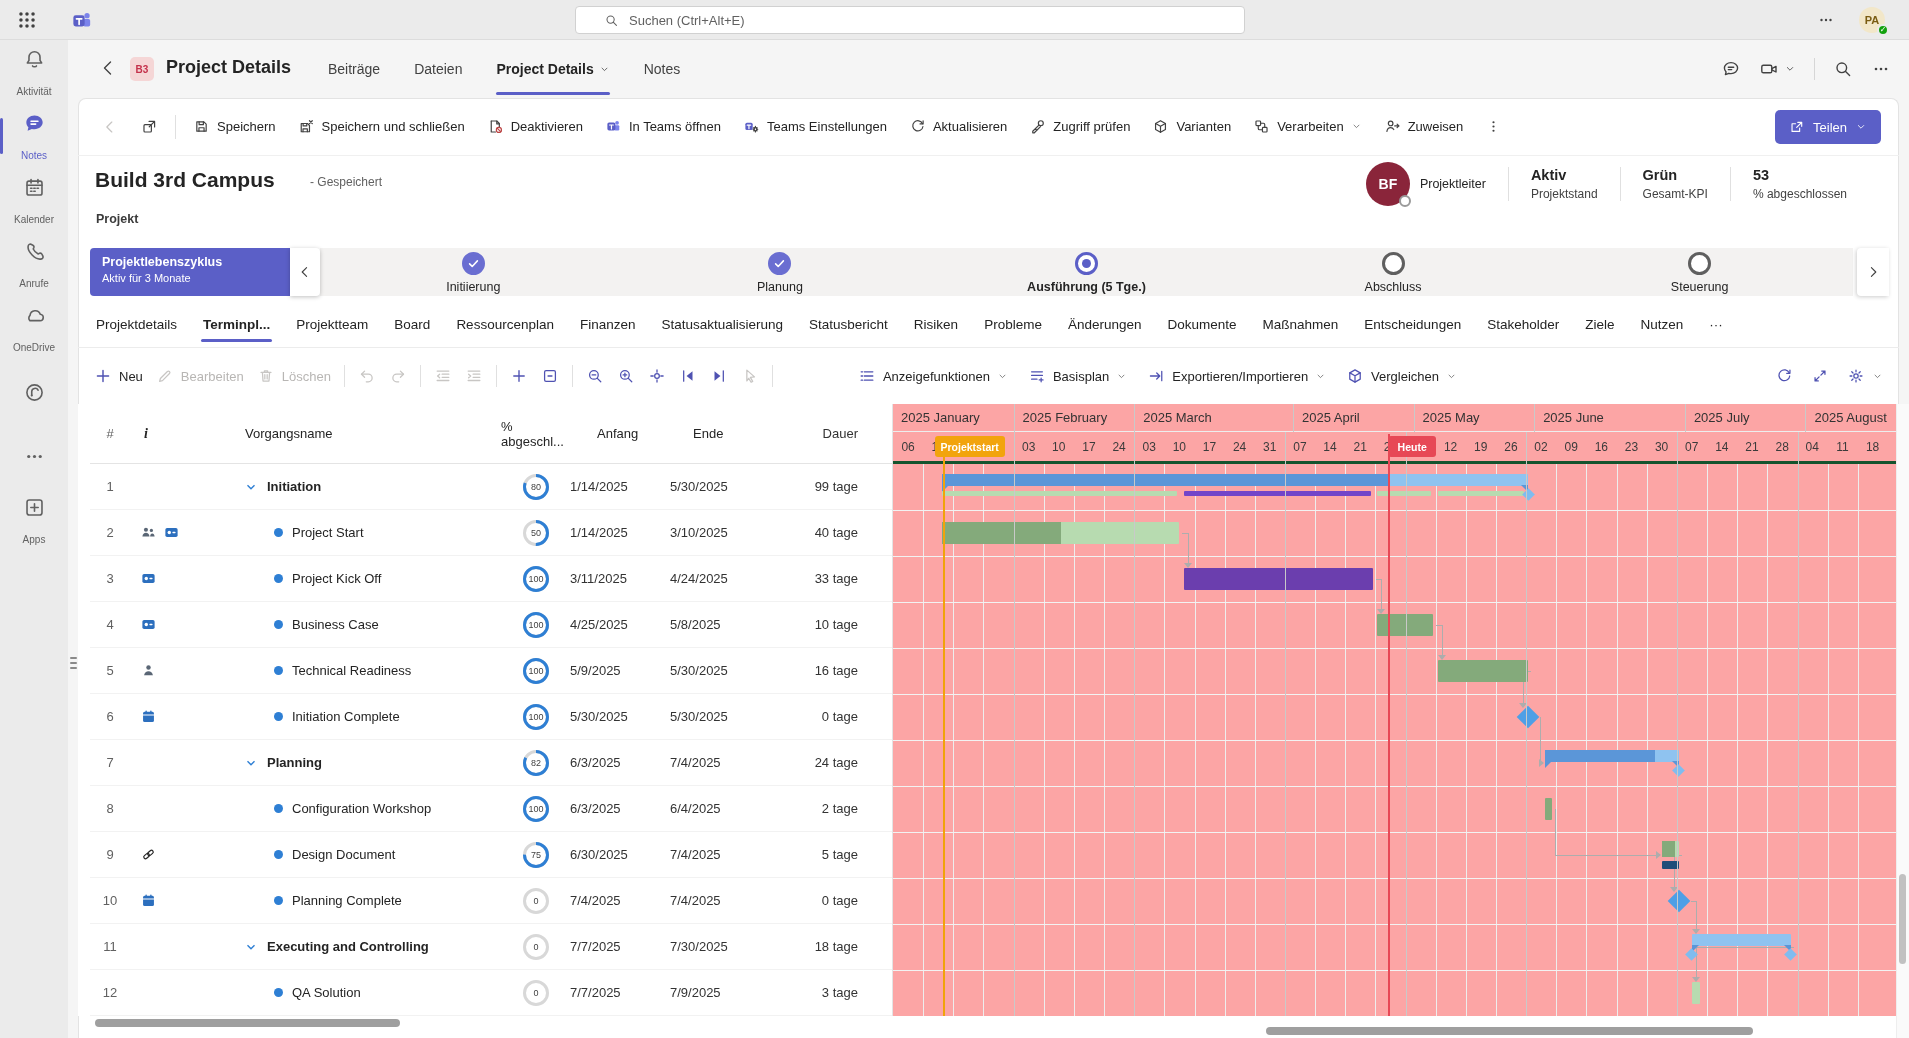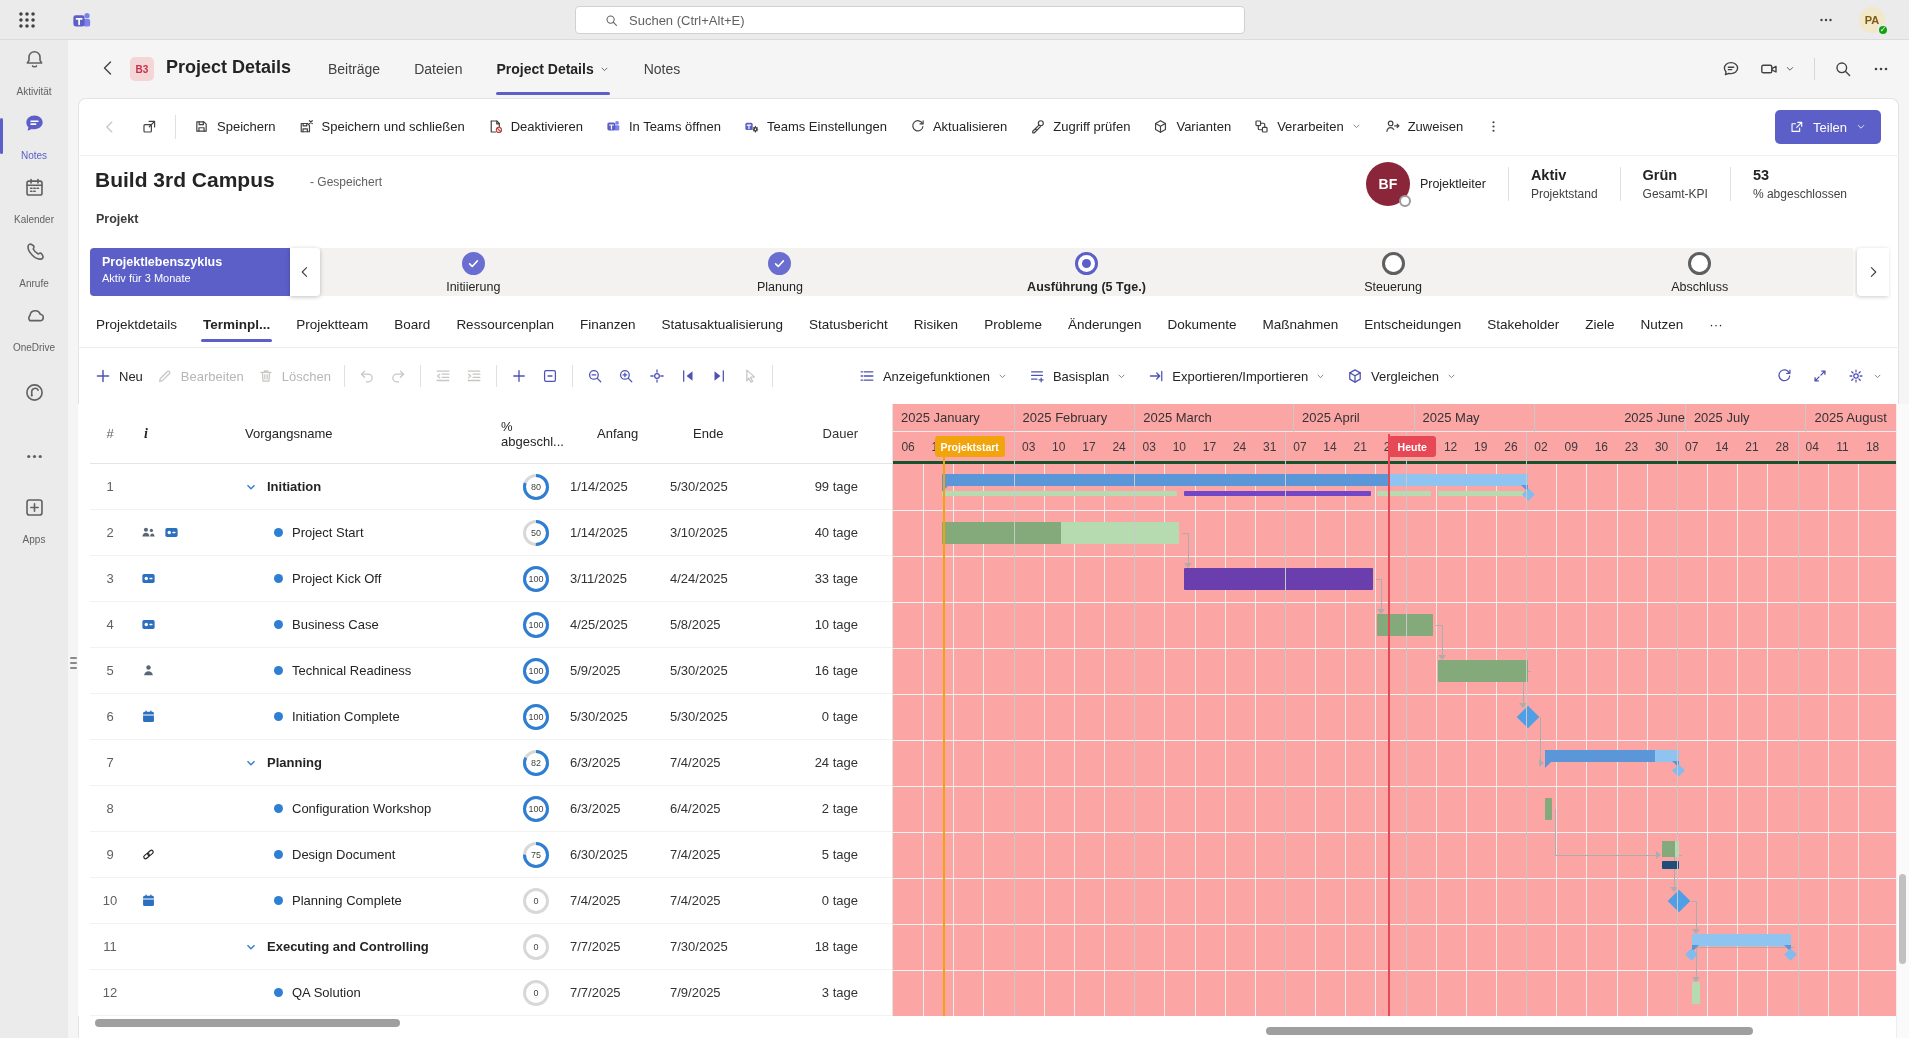--- a/index.html
+++ b/index.html
@@ -530,25 +530,25 @@
           </svg>
         </div>
         <div class="slabel">Planung</div>
       </div>
       <div class="stage current">
         <div class="circ"></div>
         <div class="slabel">Ausführung  (5 Tge.)</div>
       </div>
       <div class="stage future">
         <div class="circ"></div>
-        <div class="slabel">Steuerung</div>
+        <div class="slabel">Abschluss</div>
       </div>
       <div class="stage future">
         <div class="circ"></div>
-        <div class="slabel">Abschluss</div>
+        <div class="slabel">Steuerung</div>
       </div>
     </div>
   <div id="bpf-next">
       <svg viewBox="0 0 20 20" width="16" height="16" fill="none" stroke="currentColor" stroke-width="1.4" stroke-linecap="round" stroke-linejoin="round">
         <path d="M8 4.5 13.5 10 8 15.5"></path>
       </svg>
     </div>
 </div>
 
 <div id="subtabs">
@@ -1097,21 +1097,21 @@
     </div>
 </div>
 
 <div id="gantt">
   <div id="g-months">
       <div class="g-month" style="width: 120.608px;">2025 January</div>
       <div class="g-month" style="width: 120.608px; border-left: 1px solid rgb(201, 201, 201);">2025 February</div>
       <div class="g-month" style="width: 150.76px; border-left: 1px solid rgb(201, 201, 201);">2025 March</div>
       <div class="g-month" style="width: 120.608px; border-left: 1px solid rgb(201, 201, 201); margin-left: 8px;">2025 April</div>
       <div class="g-month" style="width: 120.608px; border-left: 1px solid rgb(201, 201, 201);">2025 May</div>
-      <div class="g-month" style="width: 150.76px; border-left: 1px solid rgb(201, 201, 201); text-align: right;">2025 June</div>
+      <div class="g-month" style="width: 150.76px; border-left: 1px solid rgb(201, 201, 201);">2025 June</div>
       <div class="g-month" style="width: 120.608px; border-left: 1px solid rgb(201, 201, 201);">2025 July</div>
       <div class="g-month" style="width: 90.456px; border-left: 1px solid rgb(201, 201, 201);">2025 August</div>
     </div>
   <div id="g-days">
       <div class="g-day" style="width: 30.152px;">06</div>
       <div class="g-day" style="width: 30.152px;">13</div>
       <div class="g-day" style="width: 30.152px;">20</div>
       <div class="g-day" style="width: 30.152px;">27</div>
       <div class="g-day" style="width: 30.152px;">03</div>
       <div class="g-day" style="width: 30.152px;">10</div>

